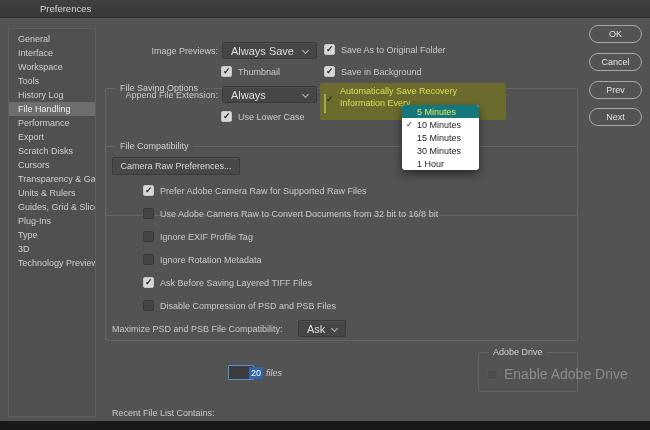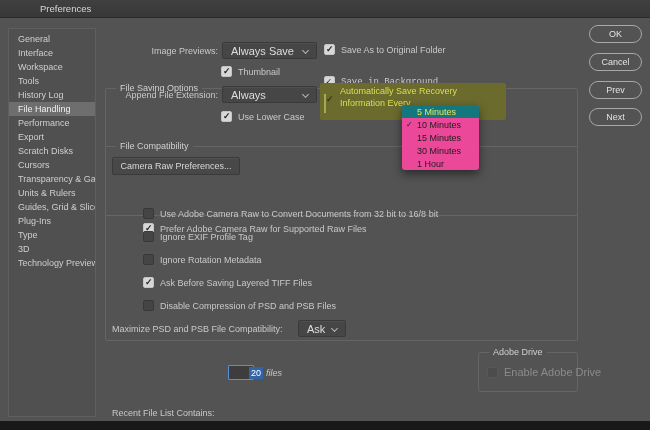--- a/index.html
+++ b/index.html
@@ -92,21 +92,21 @@
   
   .btn-flat {
     position:absolute; background:#484848; border:1px solid #3a3a3a; border-radius:2px;
     color:#d8d8d8; font-size:9px; display:flex; align-items:center; justify-content:center;
     box-shadow:inset 0 1px 0 rgba(255,255,255,0.06);
   }
 
   
   .menu {
     position:absolute; left:402px; top:105px; width:77px;
-    background:#ec4899; border-radius:3px;
+    background:#ffffff; border-radius:3px;
     box-shadow:0 4px 10px rgba(0,0,0,0.5);
     z-index:10; overflow:hidden;
   }
   .menu-item {
     height:13px; display:flex; align-items:center;
     padding-left:15px; font-size:9px; color:#1c1c1c; position:relative; white-space:nowrap;
   }
   .menu-item.hl { background:#13777d; color:#e9e75f; }
   .menu-item .check { position:absolute; left:4px; font-size:8px; }
 
@@ -169,21 +169,21 @@
 <div class="cbrow" style="left:324px; top:44px;">
   <span class="checkbox checked"></span>
   <span class="lbl">Save As to Original Folder</span>
 </div>
 
 <div class="cbrow" style="left:221px; top:66px;">
   <span class="checkbox checked"></span>
   <span class="lbl">Thumbnail</span>
 </div>
 
-<div class="cbrow" style="left:324px; top:76px;font-family:Liberation Mono, monospace;">
+<div class="cbrow" style="left:324px; top:66px;">
   <span class="checkbox checked"></span>
   <span class="lbl">Save in Background</span>
 </div>
 
 <div class="abs lbl" style="left:105px; top:90px; width:113px; text-align:right;">Append File Extension:</div>
 <div class="select" style="left:222px; top:86px; width:95px;">
   <span>Always</span>
   <span class="chev"></span>
 </div>
 
@@ -218,21 +218,21 @@
   </div>
 </div>
 
 
 <div class="group" style="left:105px; top:146px; width:473px; height:195px;">
   <div class="group-legend">File Compatibility</div>
 </div>
 
 <button class="btn-flat" style="left:112px; top:157px; width:128px; height:18px;">Camera Raw Preferences...</button>
 
-<div class="cbrow" style="left:143px; top:185px;margin-top:38px;">
+<div class="cbrow" style="left:143px; top:185px;">
   <span class="checkbox checked"></span>
   <span class="lbl">Prefer Adobe Camera Raw for Supported Raw Files</span>
 </div>
 <div class="cbrow" style="left:143px; top:208px;">
   <span class="checkbox"></span>
   <span class="lbl">Use Adobe Camera Raw to Convert Documents from 32 bit to 16/8 bit</span>
 </div>
 <div class="cbrow" style="left:143px; top:231px;">
   <span class="checkbox"></span>
   <span class="lbl">Ignore EXIF Profile Tag</span>
@@ -262,19 +262,19 @@
   <span class="sel">20</span>
 </div>
 <div class="abs lbl" style="left:266px; top:368px;font-style:italic;">files</div>
 
 
 <div class="group" style="left:478px; top:352px; width:100px; height:40px;">
   <div class="group-legend">Adobe Drive</div>
 </div>
 <div class="cbrow" style="left:487px; top:366px;">
   <span class="checkbox disabled"></span>
-  <span class="lbl" style="color:#8b8b8b; font-size:11px;">Enable Adobe Drive</span>
+  <span class="lbl" style="color:#8b8b8b; font-size:14px;">Enable Adobe Drive</span>
 </div>
 
 <div class="bottomstrip"></div>
 
 
 
 
 </body></html>

